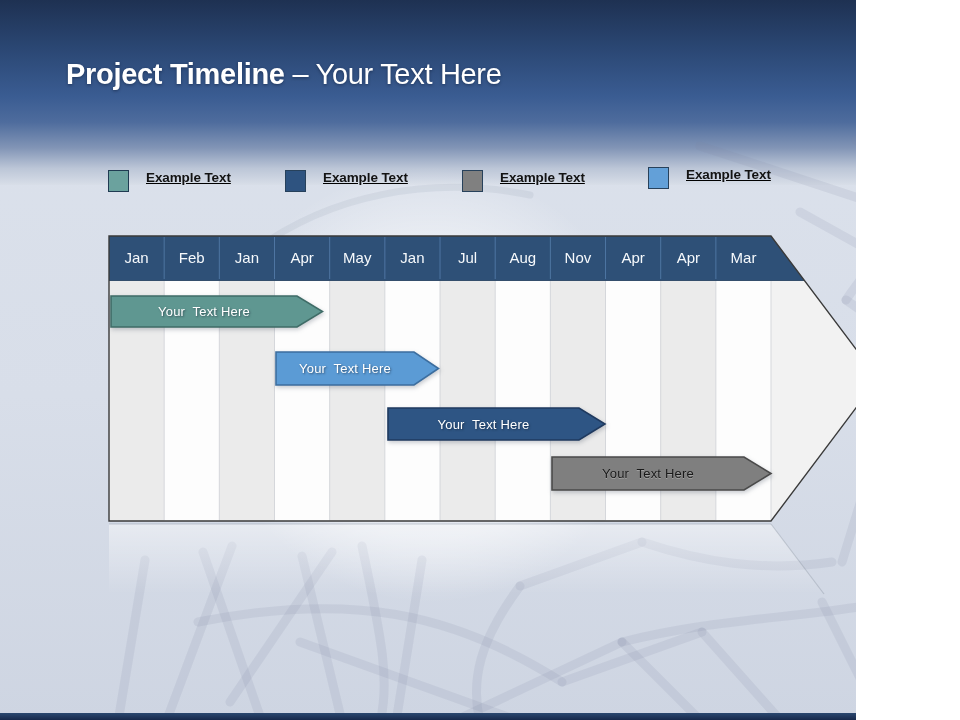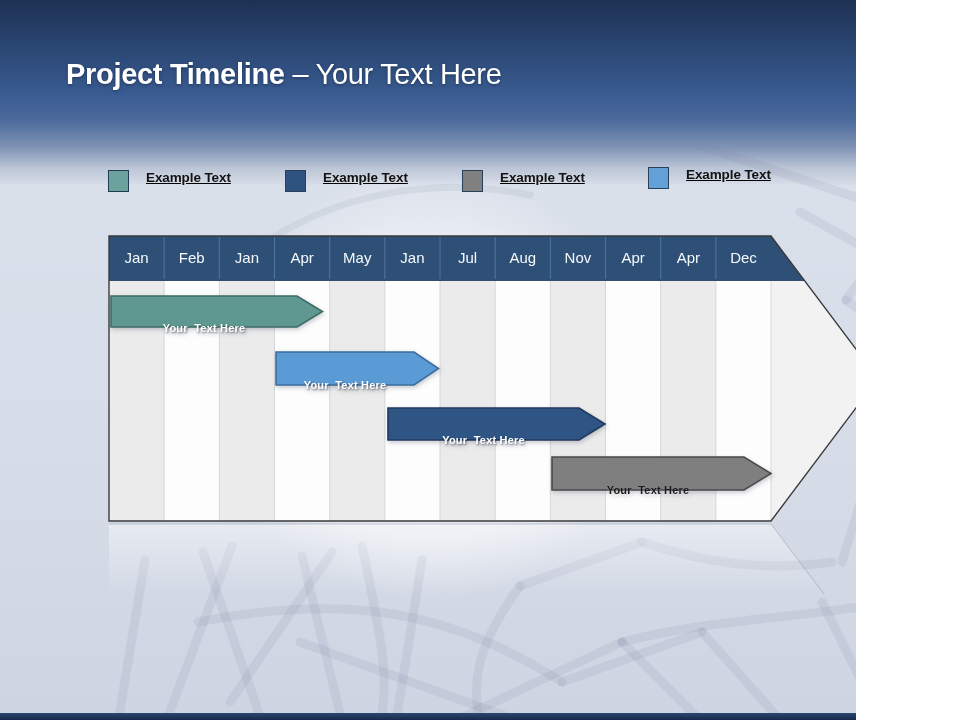--- a/index.html
+++ b/index.html
@@ -29,23 +29,23 @@
   
   .chart{position:absolute;left:108px;top:235px;width:776px;height:288px;z-index:4;}
   .chart-svg{position:absolute;left:0;top:0;}
   .months{position:absolute;left:1px;top:0;width:662px;height:45px;display:flex;}
   .month-cell{flex:1;text-align:center;line-height:46px;color:#F6F9FC;font-size:15px;}
 
   
   .bar{position:absolute;filter:drop-shadow(1px 2px 2px rgba(40,50,70,0.25));}
   .bar svg{display:block;}
   .bar-shape{stroke-width:1.6;}
-  .bar-label{position:absolute;top:16px;left:1px;height:100%;display:flex;align-items:center;
-             justify-content:center;font-size:11px;white-space:pre;letter-spacing:0.2px;
-             text-shadow:1px 1px 2px rgba(20,30,45,0.55);font-weight:bold;}
+  .bar-label{position:absolute;top:0;left:1px;height:100%;display:flex;align-items:center;
+             justify-content:center;font-size:13px;white-space:pre;letter-spacing:0.2px;
+             text-shadow:1px 1px 2px rgba(20,30,45,0.55);}
   .bar-3 .bar-label{text-shadow:0 1px 0 rgba(255,255,255,0.28);}
   .bar-0{left:2px;top:60px;width:214px;height:33px;}  .bar-0 .bar-label{width:186px;}
   .bar-1{left:167px;top:116px;width:165px;height:35px;} .bar-1 .bar-label{width:138px;}
   .bar-2{left:279px;top:172px;width:220px;height:34px;} .bar-2 .bar-label{width:191px;}
   .bar-3{left:443px;top:221px;width:222px;height:35px;} .bar-3 .bar-label{width:192px;}
 
   .reflection{position:absolute;left:108px;top:523px;z-index:3;}
 </style>
 </head>
 <body>
@@ -174,21 +174,21 @@
       <div class="month-cell">Feb</div>
       <div class="month-cell">Jan</div>
       <div class="month-cell">Apr</div>
       <div class="month-cell">May</div>
       <div class="month-cell">Jan</div>
       <div class="month-cell">Jul</div>
       <div class="month-cell">Aug</div>
       <div class="month-cell">Nov</div>
       <div class="month-cell">Apr</div>
       <div class="month-cell">Apr</div>
-      <div class="month-cell">Dec</div>
+      <div class="month-cell">Mar</div>
     </div>
 
     <div class="bar bar-0">
       <svg width="214" height="33">
         <g stroke="#3F6C67">
           <polygon class="bar-shape" points="1,1 187,1 212.5,16.5 187,32 1,32" fill="#5F9791"></polygon>
         </g>
       </svg>
       <div class="bar-label" style="color: rgb(255, 255, 255);">Your  Text Here</div>
     </div>

